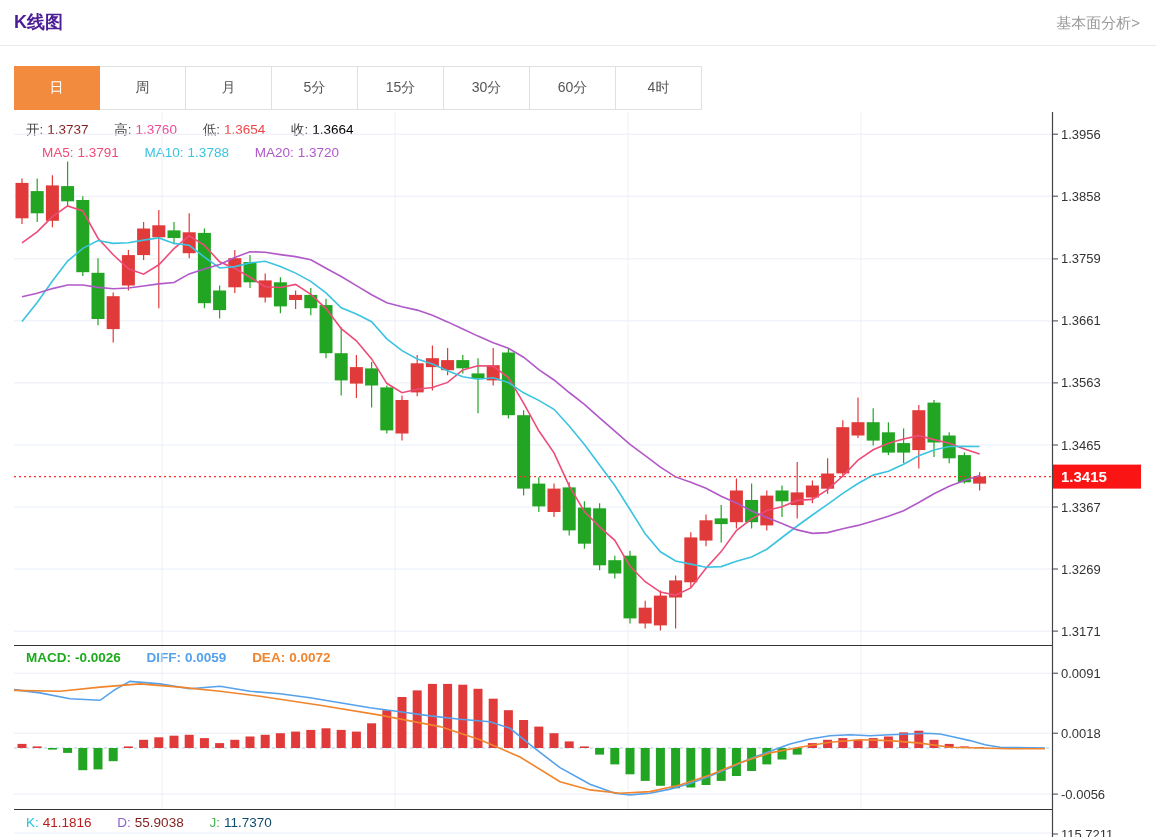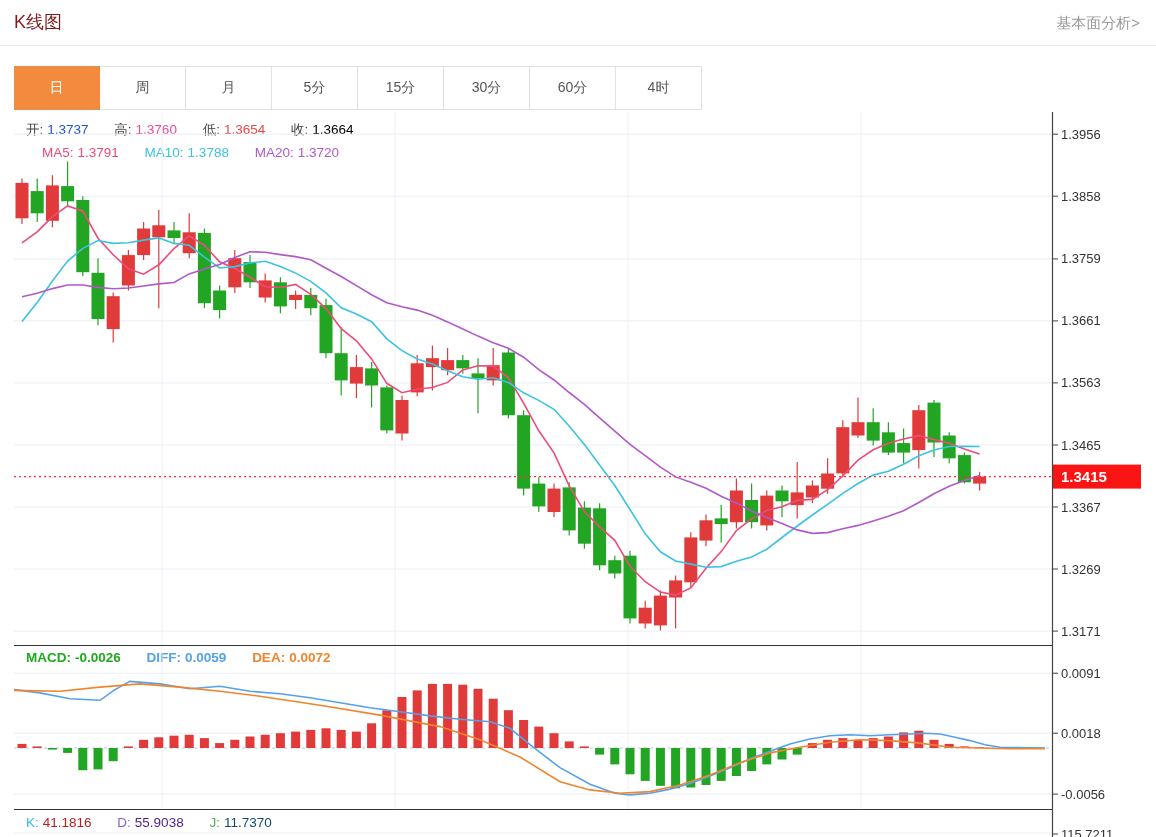--- a/index.html
+++ b/index.html
@@ -1,20 +1,20 @@
 <!DOCTYPE html>
 <html><head>
 <meta charset="utf-8">
 <style>
   html,body{margin:0;padding:0;}
   body{
     width:1156px;height:837px;position:relative;overflow:hidden;
     background:#fff;font-family:"Liberation Sans","DejaVu Sans",sans-serif;
   }
-  .page-title{position:absolute;left:14px;top:10px;font-size:18px;font-weight:normal;color:#7f1d1d;}
+  .page-title{position:absolute;left:14px;top:10px;font-size:18px;font-weight:bold;color:#4c1d95;}
   .header-link{position:absolute;right:16px;top:14px;font-size:15px;color:#999;cursor:pointer;text-decoration:none;}
   .header-sep{position:absolute;left:0;top:45px;width:1156px;border-bottom:1px solid #e9e9e9;}
   .tabbar{
     position:absolute;left:14px;top:66px;width:688px;height:44px;
     display:flex;border:1px solid #e0e0e0;box-sizing:border-box;background:#fff;
   }
   .tab{
     flex:1;display:flex;align-items:center;justify-content:center;
     font-size:14px;color:#555;border-right:1px solid #e0e0e0;cursor:pointer;box-sizing:border-box;
   }
@@ -37,41 +37,41 @@
     <div class="tab">周</div>
     <div class="tab">月</div>
     <div class="tab">5分</div>
     <div class="tab">15分</div>
     <div class="tab">30分</div>
     <div class="tab">60分</div>
     <div class="tab">4时</div>
   </div>
 
 <div class="legend-row" style="left:26px;top:121px;">
-  <span style="color:#444">开:</span><span style="color:#1d4ed8" class="gap">1.3737</span>
+  <span style="color:#444">开:</span><span style="color:#7f1d1d" class="gap">1.3737</span>
   <span style="color:#444">高:</span><span style="color:#ec4899" class="gap">1.3760</span>
   <span style="color:#444">低:</span><span style="color:#ef4444" class="gap">1.3654</span>
   <span style="color:#444">收:</span><span style="color:#000000">1.3664</span>
 </div>
 
 <div class="legend-row" style="left:42px;top:145px;">
   <span style="color:#ED4C79">MA5:</span><span style="color:#ED4C79" class="gap">1.3791</span>
   <span style="color:#3BC3E0">MA10:</span><span style="color:#3BC3E0" class="gap">1.3788</span>
   <span style="color:#B159C8">MA20:</span><span style="color:#B159C8">1.3720</span>
 </div>
 
 <div class="legend-row" style="left:26px;top:650px;font-weight:bold;">
   <span style="color:#1EA91E">MACD:</span><span style="color:#1EA91E" class="gap">-0.0026</span>
   <span style="color:#55A1EB">DIFF:</span><span style="color:#55A1EB" class="gap">0.0059</span>
   <span style="color:#F0852D">DEA:</span><span style="color:#F0852D">0.0072</span>
 </div>
 
 <div class="legend-row" style="left:26px;top:815px;">
   <span style="color:#2BC1DE">K:</span><span style="color:#b91c1c" class="gap">41.1816</span>
-  <span style="color:#8A63D2">D:</span><span style="color:#4c1d95" class="gap">55.9038</span>
+  <span style="color:#8A63D2">D:</span><span style="color:#7f1d1d" class="gap">55.9038</span>
   <span style="color:#4CAF50">J:</span><span style="color:#0c4a6e">11.7370</span>
 </div>
 
 <svg id="chart-svg" width="1156" height="727" viewBox="0 110 1156 727">
     <g>
       <line x1="162" y1="112" x2="162" y2="809" stroke="#f0f0f3" stroke-width="1"></line>
       <line x1="395" y1="112" x2="395" y2="809" stroke="#f0f0f3" stroke-width="1"></line>
       <line x1="628" y1="112" x2="628" y2="809" stroke="#f0f0f3" stroke-width="1"></line>
       <line x1="861" y1="112" x2="861" y2="809" stroke="#f0f0f3" stroke-width="1"></line>
       <line x1="14" y1="134.2" x2="1052" y2="134.2" stroke="#e8eef7" stroke-width="1"></line>

